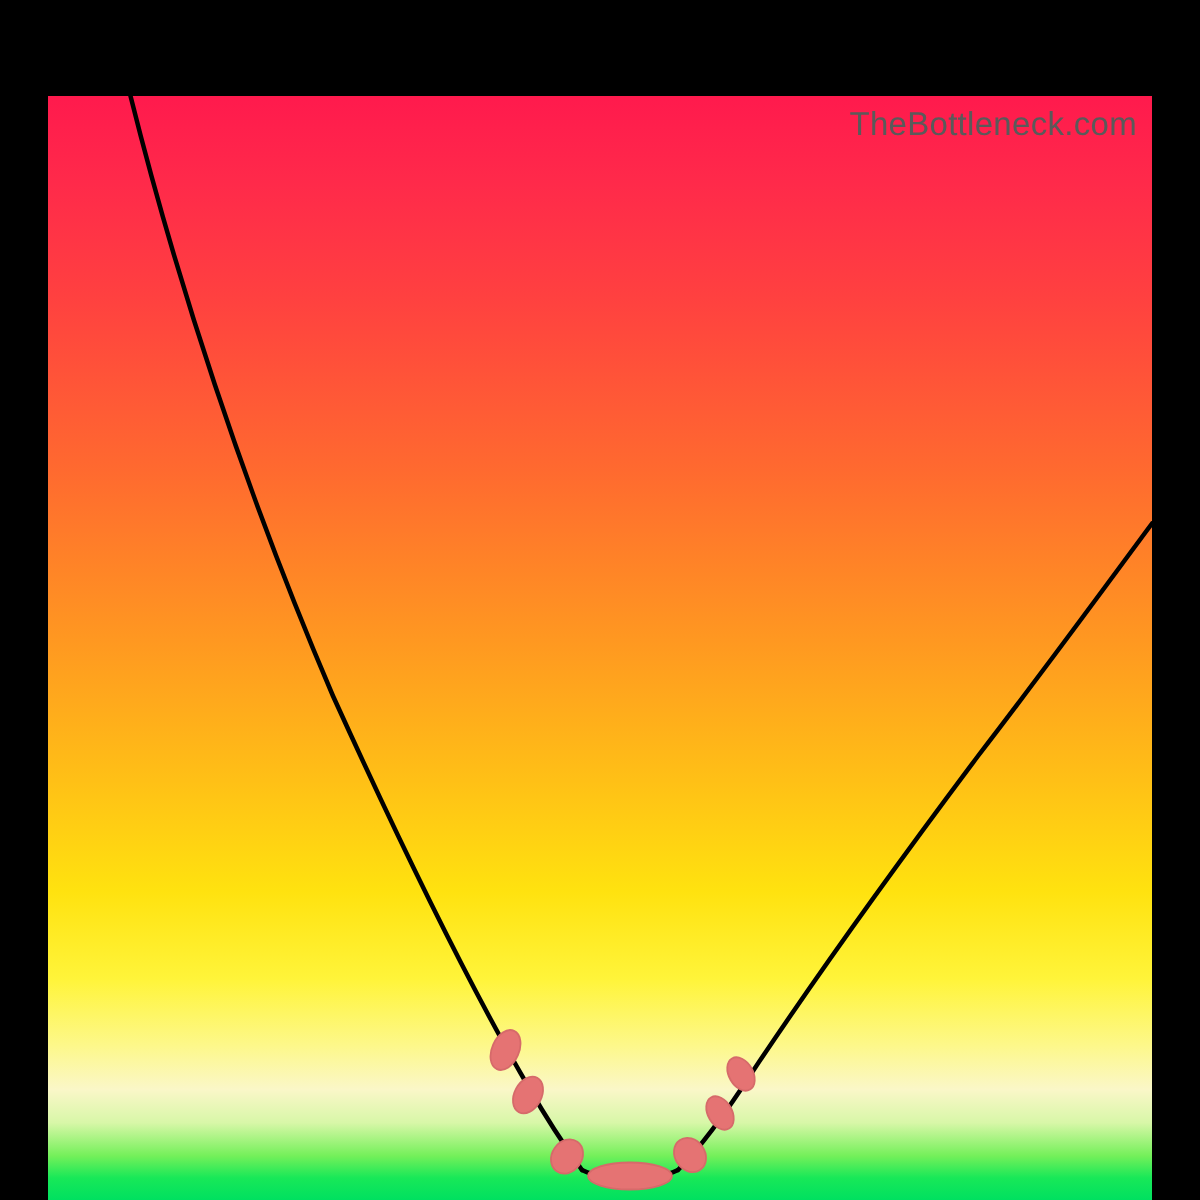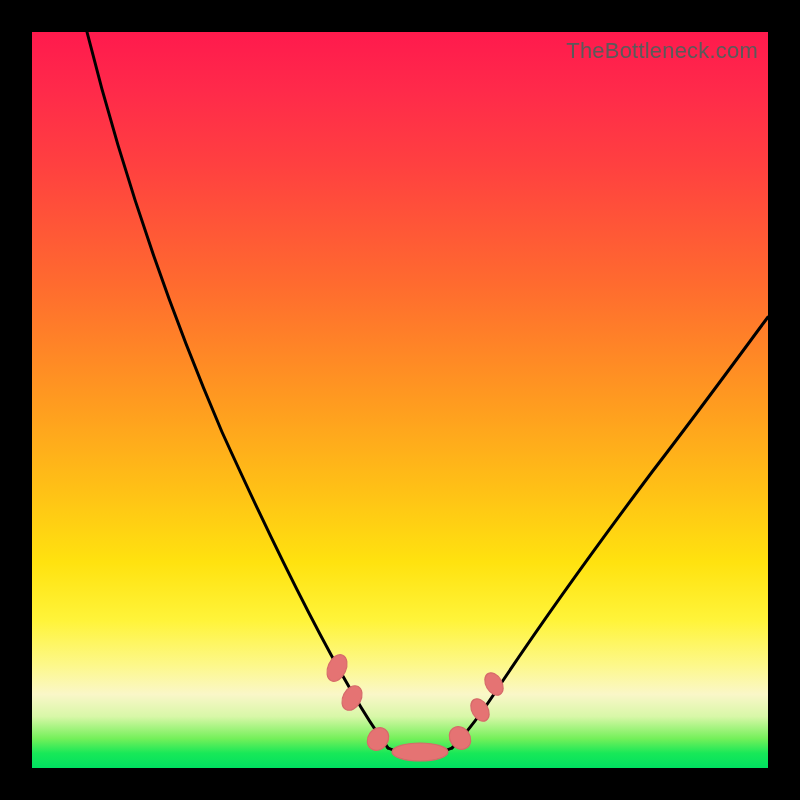--- a/index.html
+++ b/index.html
@@ -9,20 +9,21 @@
     height: 800px;
     overflow: hidden;
     background: #000;
     font-family: Arial, Helvetica, sans-serif;
   }
   .frame {
     position: relative;
     width: 800px;
     height: 580px;
     background: #000;
+    margin-top: 32px;
   }
   .plot {
     position: absolute;
     left: 32px;
     top: 32px;
     width: 736px;
     height: 736px;
     
     background: linear-gradient(
       to bottom,

